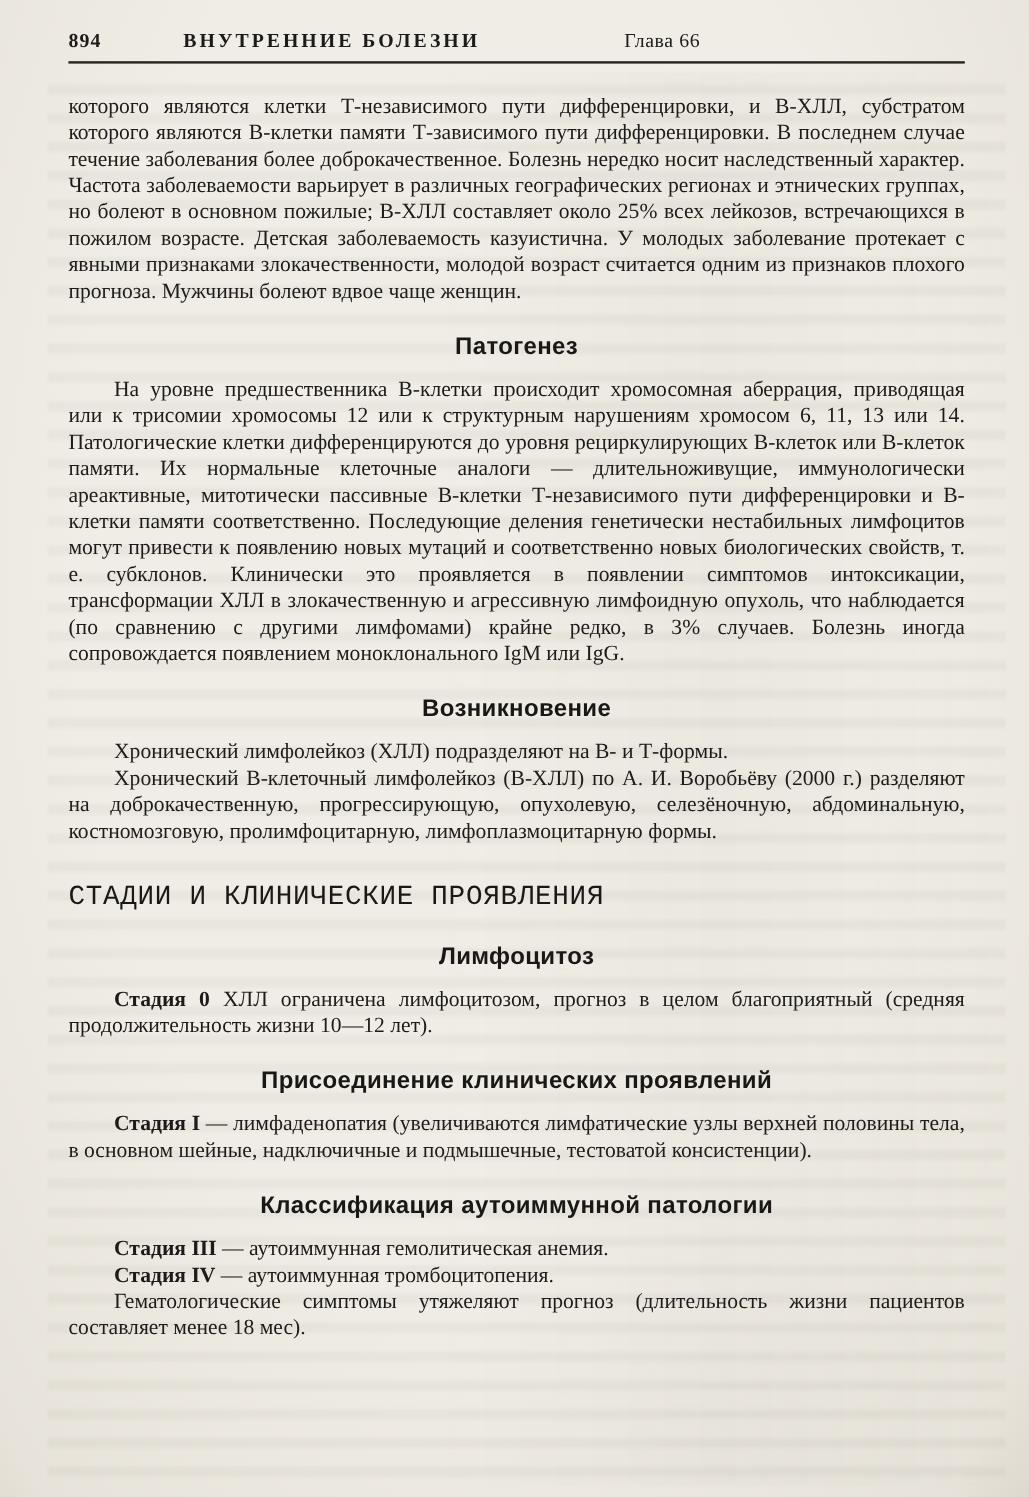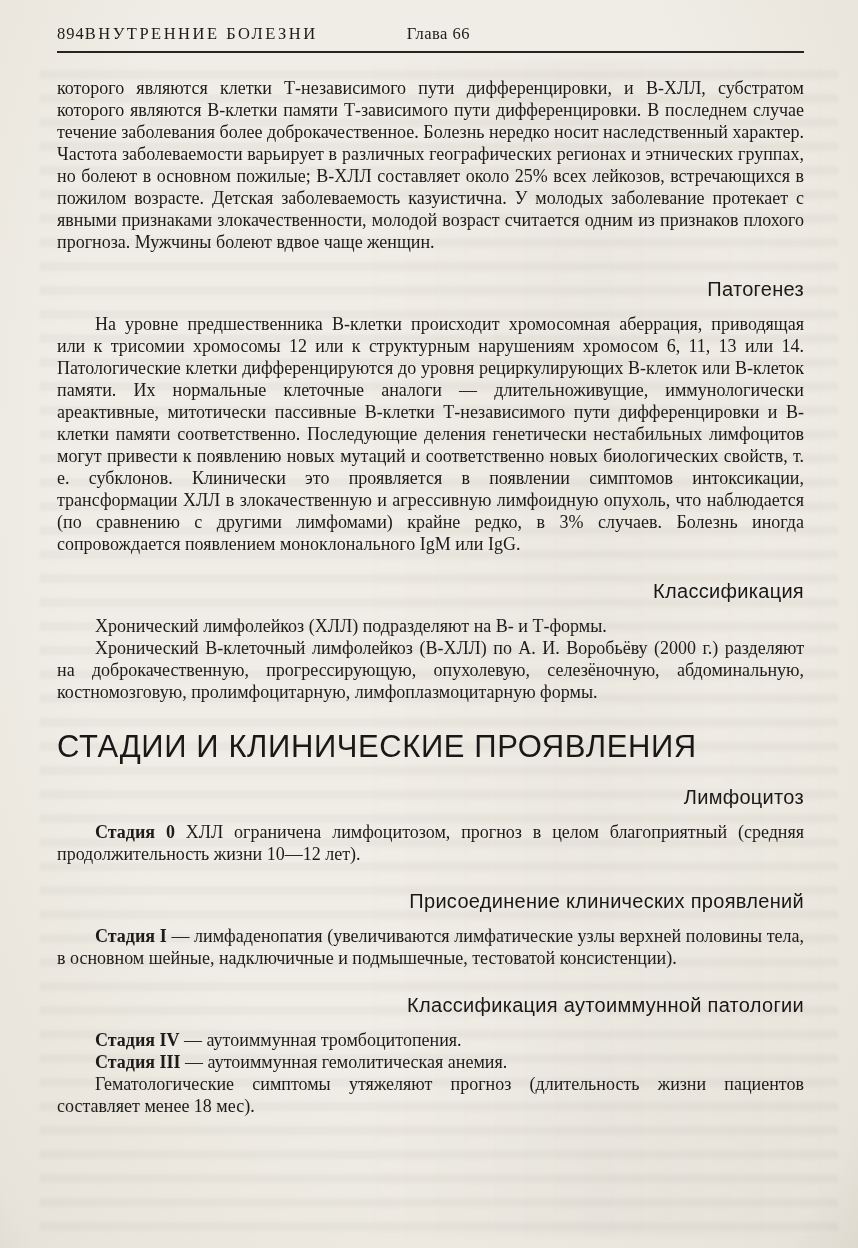--- a/index.html
+++ b/index.html
@@ -31,55 +31,55 @@
     filter: blur(1.4px);
     pointer-events: none;
   }
   .running-head {
     position: relative;
     display: flex;
     align-items: baseline;
     font-size: 16.5px;
     z-index: 2;
   }
-  .page-num { font-weight: normal; letter-spacing: 1px; text-align: center; }
-  .book-title { font-weight: normal; letter-spacing: 2.5px; }
-  .chapter { margin-left: 89px; letter-spacing: 0.5px; }
+  .page-num { font-weight: bold; letter-spacing: 1px; text-align: center; }
+  .book-title { font-weight: bold; letter-spacing: 2.5px; margin-left: 68px; }
+  .chapter { margin-left: 120px; letter-spacing: 0.5px; }
   .head-rule {
     position: relative;
     height: 2px;
     background: #26241f;
     margin-top: 7px;
     z-index: 2;
   }
   .body-col {
     position: relative;
     margin-top: 24px;
     font-size: 18px;
     line-height: 22px;
     text-align: justify;
     hyphens: auto;
     z-index: 2;
   }
   p.ind { text-indent: 38px; }
   p.noind { text-indent: 0; }
   h2.sub {
     font-family: "Liberation Sans", sans-serif;
-    font-weight: normal;
+    font-weight: bold;
     font-size: 20px;
     line-height: 24px;
     letter-spacing: 0.3px;
     color: #191816;
-    text-align: right;
+    text-align: center;
     margin: 24px 0 12px 0;
   }
   h1.big {
-    font-family: Liberation Sans, sans-serif;
+    font-family: Liberation Mono, monospace;
     font-weight: normal;
-    font-size: 31px;
+    font-size: 23px;
     line-height: 28px;
     letter-spacing: 0.6px;
     color: #191816;
     text-align: left;
     margin: 30px 0 16px 0;
   }
   b.lead { font-weight: bold; }
 </style>
 </head>
 <body>
@@ -94,31 +94,31 @@
   </div>
   <div class="head-rule"></div>
 
   <div class="body-col">
 
     <p class="noind">которого являются клетки Т-независимого пути дифференцировки, и В-ХЛЛ, субстратом которого являются В-клетки памяти Т-зависимого пути дифференцировки. В последнем случае течение заболевания более доброкачественное. Болезнь нередко носит наследственный характер. Частота заболеваемости варьирует в различных географических регионах и этнических группах, но болеют в основном пожилые; В-ХЛЛ составляет около 25% всех лейкозов, встречающихся в пожилом возрасте. Детская заболеваемость казуистична. У молодых заболевание протекает с явными признаками злокачественности, молодой возраст считается одним из признаков плохого прогноза. Мужчины болеют вдвое чаще женщин.</p>
 
     <h2 class="sub">Патогенез</h2>
     <p class="ind">На уровне предшественника В-клетки происходит хромосомная аберрация, приводящая или к трисомии хромосомы 12 или к структурным нарушениям хромосом 6, 11, 13 или 14. Патологические клетки дифференцируются до уровня рециркулирующих В-клеток или В-клеток памяти. Их нормальные клеточные аналоги — длительноживущие, иммунологически ареактивные, митотически пассивные В-клетки Т-независимого пути дифференцировки и В-клетки памяти соответственно. Последующие деления генетически нестабильных лимфоцитов могут привести к появлению новых мутаций и соответственно новых биологических свойств, т. е. субклонов. Клинически это проявляется в появлении симптомов интоксикации, трансформации ХЛЛ в злокачественную и агрессивную лимфоидную опухоль, что наблюдается (по сравнению с другими лимфомами) крайне редко, в 3% случаев. Болезнь иногда сопровождается появлением моноклонального IgM или IgG.</p>
 
-    <h2 class="sub">Классификация</h2>
+    <h2 class="sub">Возникновение</h2>
     <p class="ind">Хронический лимфолейкоз (ХЛЛ) подразделяют на В- и Т-формы.</p>
     <p class="ind">Хронический В-клеточный лимфолейкоз (В-ХЛЛ) по А. И. Воробьёву (2000 г.) разделяют на доброкачественную, прогрессирующую, опухолевую, селезёночную, абдоминальную, костномозговую, пролимфоцитарную, лимфоплазмоцитарную формы.</p>
 
     <h1 class="big">СТАДИИ И КЛИНИЧЕСКИЕ ПРОЯВЛЕНИЯ</h1>
 
     <h2 class="sub">Лимфоцитоз</h2>
     <p class="ind"><b class="lead">Стадия 0</b><span> ХЛЛ ограничена лимфоцитозом, прогноз в целом благоприятный (средняя продолжительность жизни 10—12 лет).</span></p>
 
     <h2 class="sub">Присоединение клинических проявлений</h2>
     <p class="ind"><b class="lead">Стадия I</b><span> — лимфаденопатия (увеличиваются лимфатические узлы верхней половины тела, в основном шейные, надключичные и подмышечные, тестоватой консистенции).</span></p>
 
     <h2 class="sub">Классификация аутоиммунной патологии</h2>
+    <p class="ind"><b class="lead">Стадия III</b><span> — аутоиммунная гемолитическая анемия.</span></p>
     <p class="ind"><b class="lead">Стадия IV</b><span> — аутоиммунная тромбоцитопения.</span></p>
-    <p class="ind"><b class="lead">Стадия III</b><span> — аутоиммунная гемолитическая анемия.</span></p>
     <p class="ind"><b class="lead"></b><span>Гематологические симптомы утяжеляют прогноз (длительность жизни пациентов составляет менее 18 мес).</span></p>
 
   </div>
 </div>
 
 </body></html>

